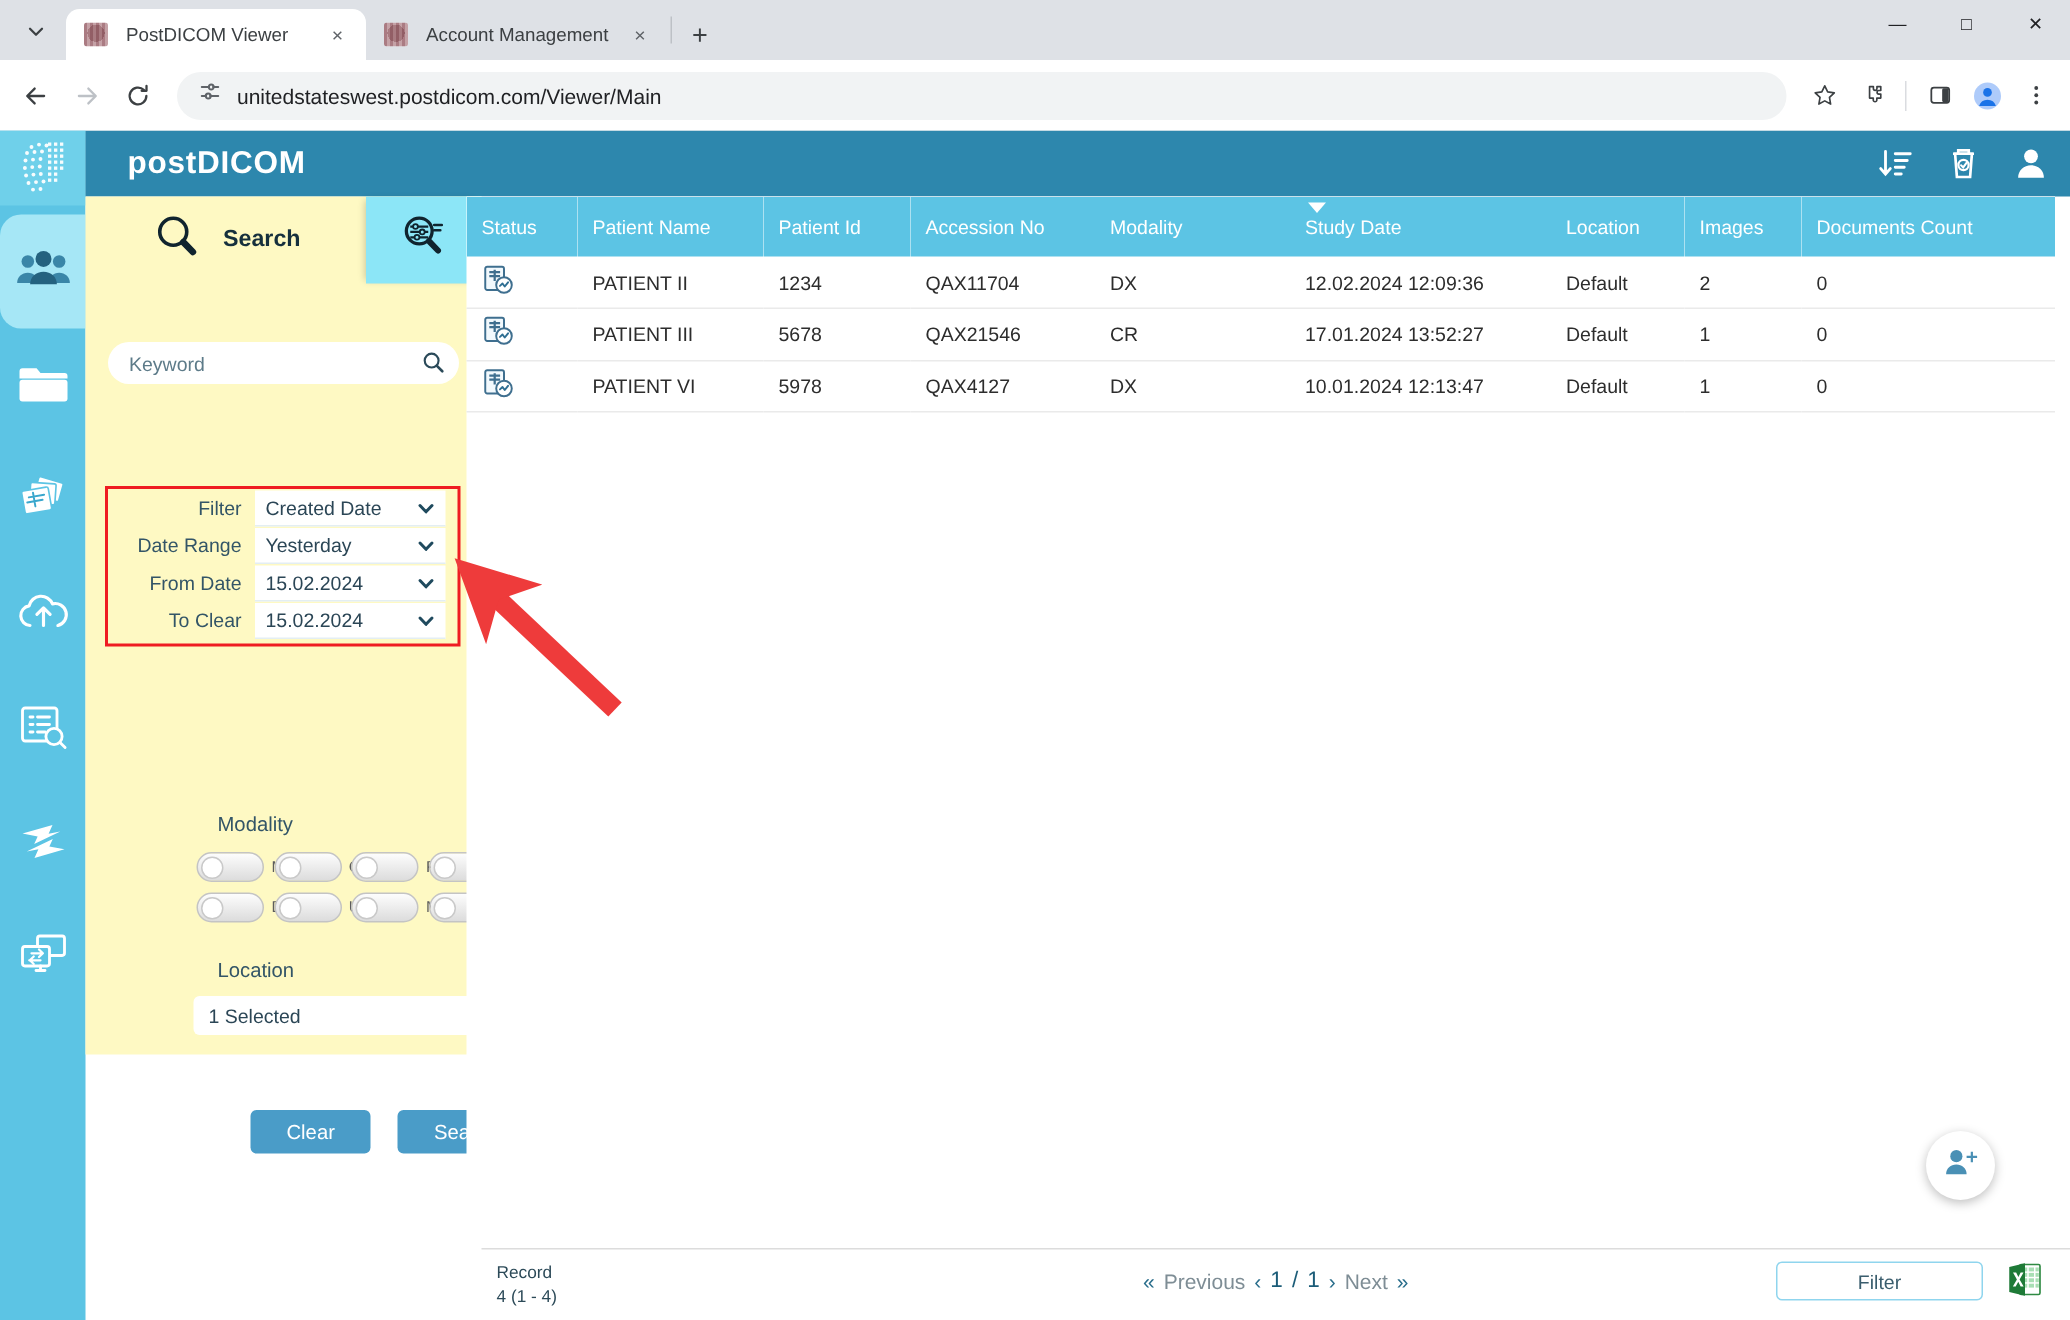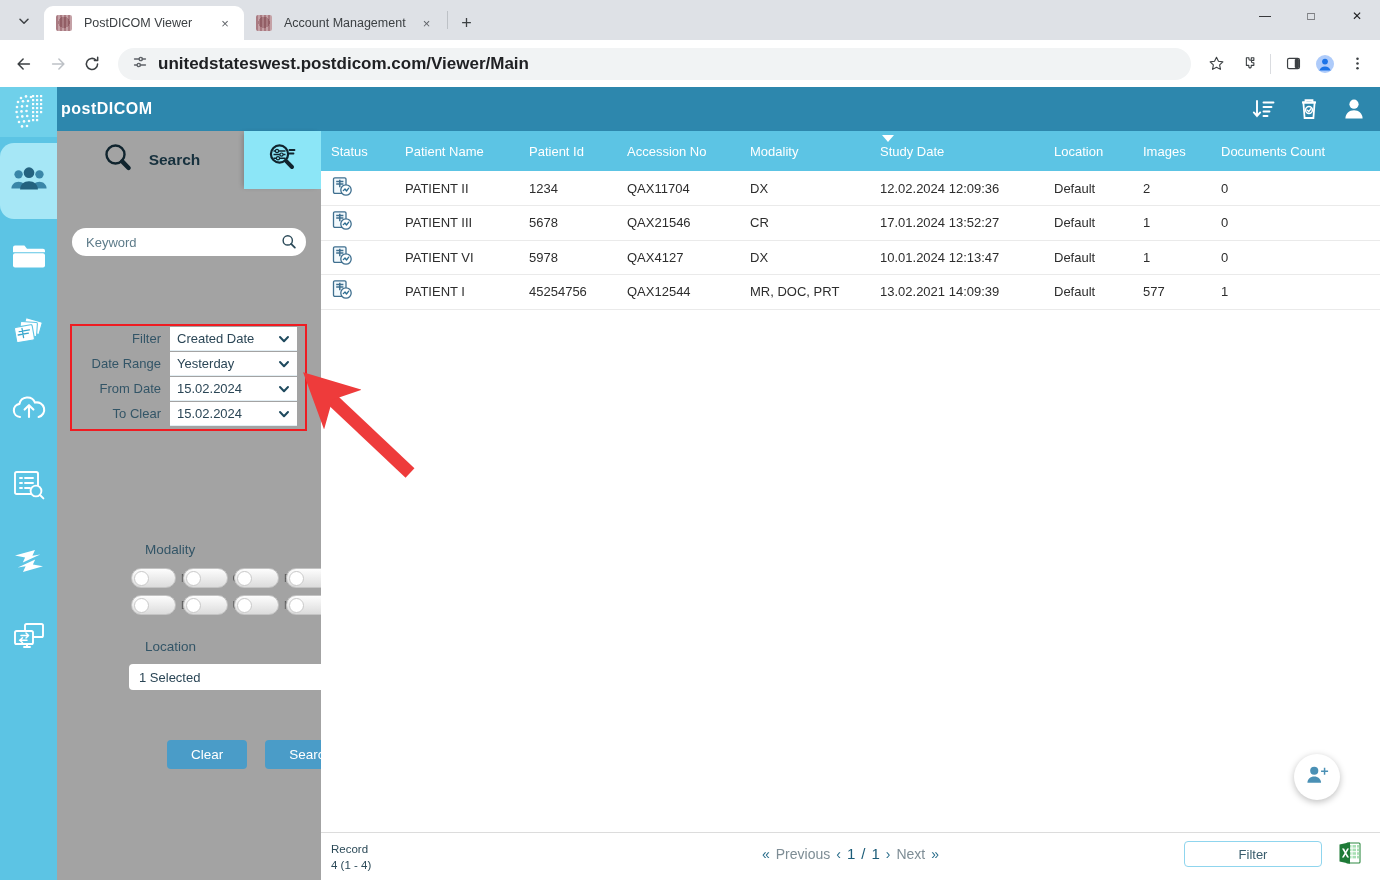--- a/index.html
+++ b/index.html
@@ -61,21 +61,21 @@
   }
   .navbtn{
     width:32px;height:32px;border-radius:50%;display:flex;align-items:center;justify-content:center;
     color:#5f6368; cursor:pointer; flex:0 0 32px;
   }
   .navbtn.disabled{ color:#bdc1c6; }
   .omnibox{
     flex:1 1 auto; height:32px; margin:0 8px; background:#f1f3f4; border-radius:16px;
     display:flex; align-items:center; padding:0 8px 0 14px; gap:10px; cursor:text;
   }
-  .omnibox .url{ font-size:17px; color:#202124; white-space:nowrap;font-weight:bold; }
+  .omnibox .url{ font-size:14px; color:#202124; white-space:nowrap; }
   .tbicon{
     width:30px;height:30px;border-radius:50%;display:flex;align-items:center;justify-content:center;
     color:#5f6368; cursor:pointer; flex:0 0 30px;
   }
   .tb-div{ width:1px;height:20px;background:#dadce0;margin:0 5px; }
 
   
   #viewport{
     position:absolute; left:0; top:87px; width:1380px; height:793px;
     background:#ffffff; overflow:hidden;
@@ -97,34 +97,34 @@
   }
   .rail-item.active{ background:#a6e7f6; border-radius:14px 0 0 14px; color:#2e7f9e; }
   .rail-item svg{ display:block; }
 
   
   .app-header{
     position:absolute; left:57px; top:0; width:1323px; height:44px;
     background:#2d87ad; color:#fff; display:flex; align-items:center;
   }
   .brand{
-    font-size:16px; font-weight:bold; letter-spacing:.5px; padding-left:4px;
+    font-size:21px; font-weight:bold; letter-spacing:.5px; padding-left:28px;
     font-family:"Liberation Sans",sans-serif;
   }
   .app-title{
     position:absolute; left:0; right:0; text-align:center; font-size:16px; font-weight:bold;
     pointer-events:none;
   }
   .header-actions{ position:absolute; right:14px; display:flex; align-items:center; gap:22px; }
   .hdr-icon{ cursor:pointer; display:flex; align-items:center; justify-content:center; color:#fff; }
 
   
   .sidebar{
-    position:absolute; left:57px; top:44px; width:264px; height:749px;
-    background:#a3a3a3;
+    position:absolute; left:57px; top:44px; width:264px; height:572px;
+    background:#fef9c3;
   }
   .sbtabs{ position:absolute; left:0; top:0; width:264px; height:58px; display:flex; }
   .sbtab{
     display:flex; align-items:center; justify-content:center; gap:14px; cursor:pointer;
     height:58px; color:#10242e;
   }
   .sbtab.t1{ width:187px; }
   .sbtab.t2{
     width:77px; background:#8ce6f7;
     box-shadow:-3px 0 5px -2px rgba(0,0,0,.22);
@@ -185,21 +185,21 @@
 
   .btnrow{ position:absolute; left:110px; top:609px; display:flex; gap:18px; }
   .pbtn{
     height:29px; min-width:62px; padding:0 24px; border:none; border-radius:4px;
     background:#4a9cc8; color:#fff; font-size:13.5px; cursor:pointer;
     font-family:"Liberation Sans",sans-serif;
   }
 
   
   .results{
-    position:absolute; left:321px; top:44px; width:1059px; height:749px; background:#fff;
+    position:absolute; left:311px; top:44px; width:1059px; height:749px; background:#fff;
   }
   table.rtable{ width:1059px; border-collapse:collapse; table-layout:fixed; }
   table.rtable th{
     background:#5cc4e4; color:#ffffff; font-size:13px; font-weight:normal;
     text-align:left; height:40px; padding:0 0 0 10px; position:relative;
     white-space:nowrap;
   }
   table.rtable th .sortcaret{
     position:absolute; left:12px; top:4px;
     width:0;height:0;border-left:6px solid transparent;border-right:6px solid transparent;
@@ -714,40 +714,20 @@
             </td>
             <td>PATIENT VI</td>
             <td>5978</td>
             <td>QAX4127</td>
             <td>DX</td>
             <td>10.01.2024 12:13:47</td>
             <td>Default</td>
             <td>1</td>
             <td>0</td>
           </tr>
-          <tr class="datarow">
-            <td>
-              <span class="statusicon">
-                <svg width="22" height="22" viewBox="0 0 22 22" fill="none" stroke="#3f6f8f" stroke-width="1.3">
-                  <rect x="2.5" y="1.8" width="12.5" height="15.5" rx="1.3" fill="#f2f9fd"></rect>
-                  <path d="M5.2 5.4h7.2M5.2 8h7.2M8.8 3.8v7.5" stroke-width="1.5"></path>
-                  <circle cx="15" cy="14" r="5.2" fill="#ffffff"></circle>
-                  <path d="M12.3 14.6 14 13l1.5 2 2.2-2.8" stroke="#2f6e92" stroke-width="1.3" stroke-linecap="round" stroke-linejoin="round"></path>
-                </svg>
-              </span>
-            </td>
-            <td>PATIENT I</td>
-            <td>45254756</td>
-            <td>QAX12544</td>
-            <td>MR, DOC, PRT</td>
-            <td>13.02.2021 14:09:39</td>
-            <td>Default</td>
-            <td>577</td>
-            <td>1</td>
-          </tr>
         </tbody>
       </table>
 
       <div class="fab">
         <span>
           <svg width="24" height="22" viewBox="0 0 26 22" fill="#4a90b5">
             <circle cx="10" cy="6.4" r="4.4"></circle>
             <path d="M2.6 19.5c0-4.2 3.3-7 7.4-7s7.4 2.8 7.4 7z"></path>
             <path d="M20.4 3.2h1.6v3h3v1.6h-3v3h-1.6v-3h-3V6.2h3z"></path>
           </svg>

